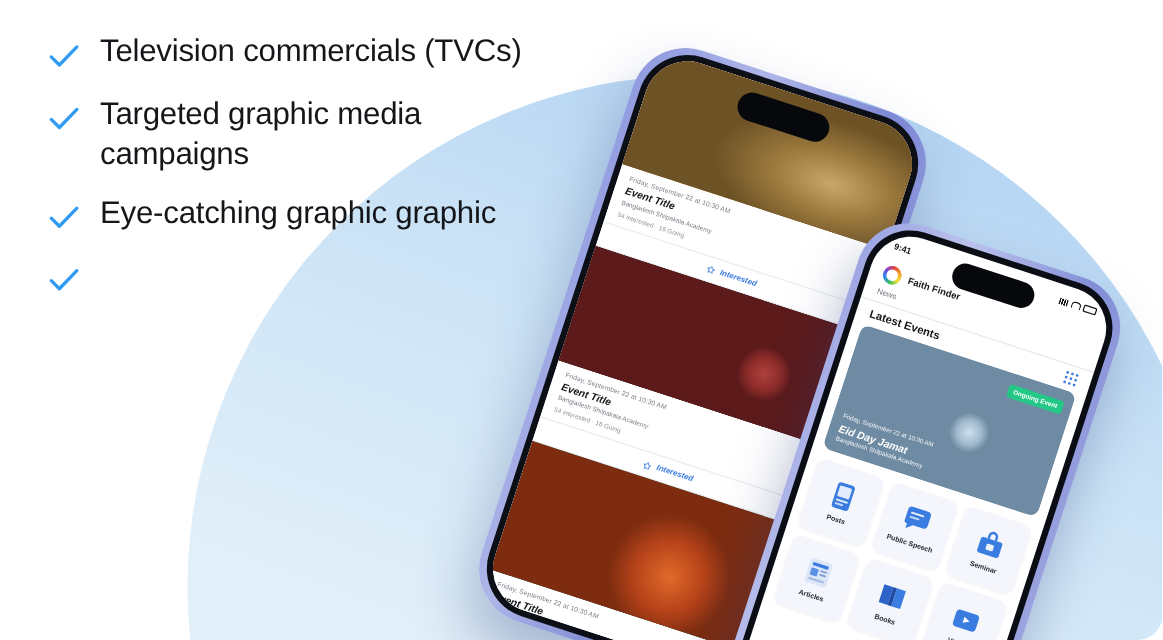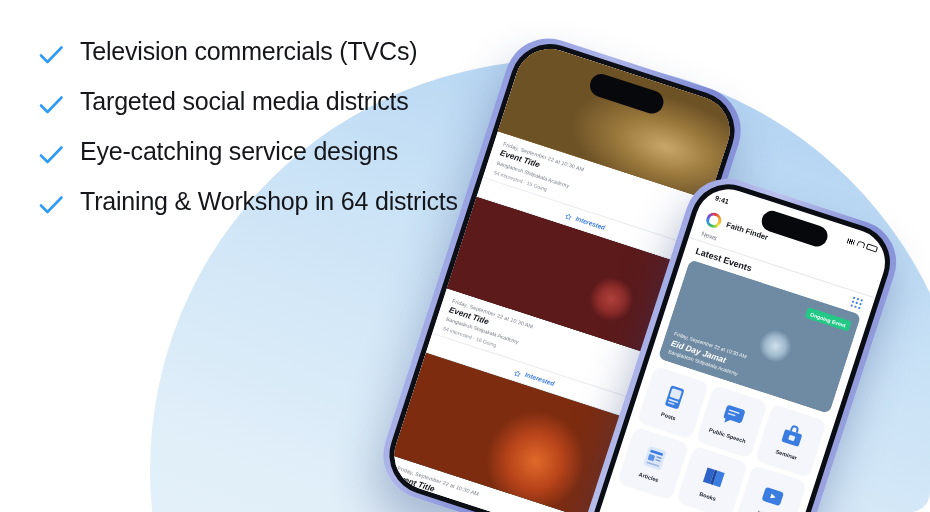--- a/index.html
+++ b/index.html
@@ -9,21 +9,21 @@
 
   
   .bg-circle{
     position:absolute; left:150px; top:60px; width:820px; height:820px;
     border-radius:50%;
     background:linear-gradient(200deg,#a9cdf1 0%,#cbe3f6 32%,#e1eff9 60%,#eaf4fb 100%);
     z-index:0;
   }
 
   
-  .checklist{position:absolute;left:36px;top:36px;width:430px;z-index:5;}
+  .checklist{position:absolute;left:36px;top:26px;width:430px;z-index:5;}
   .check-row{display:flex;align-items:flex-start;margin-bottom:16px;}
   .check-icon{flex:0 0 auto;width:30px;height:30px;margin-right:14px;margin-top:4px;}
   .check-icon svg{display:block;width:30px;height:30px;}
   .check-label{
     font-size:25px;line-height:1.26;color:#15161a;font-weight:400;
     letter-spacing:-0.2px;max-width:380px;
   }
 
   
   .phone{position:absolute;z-index:6;}
@@ -182,39 +182,38 @@
       </span>
       <span class="check-label">Television commercials (TVCs)</span>
     </div>
 
     <div class="check-row">
       <span class="check-icon">
         <svg viewBox="0 0 30 30">
             <path d="M5 15.5 L11.5 22 L25.5 7.5" fill="none" stroke="#2f9bf5" stroke-width="2.6" stroke-linecap="round" stroke-linejoin="round"></path>
           </svg>
       </span>
-      <span class="check-label">Targeted social media districts</span>
+      <span class="check-label">Targeted graphic media campaigns</span>
     </div>
 
     <div class="check-row">
       <span class="check-icon">
         <svg viewBox="0 0 30 30">
             <path d="M5 15.5 L11.5 22 L25.5 7.5" fill="none" stroke="#2f9bf5" stroke-width="2.6" stroke-linecap="round" stroke-linejoin="round"></path>
           </svg>
       </span>
-      <span class="check-label">Eye-catching service designs</span>
+      <span class="check-label">Eye-catching graphic graphic</span>
     </div>
 
     <div class="check-row">
       <span class="check-icon">
         <svg viewBox="0 0 30 30">
             <path d="M5 15.5 L11.5 22 L25.5 7.5" fill="none" stroke="#2f9bf5" stroke-width="2.6" stroke-linecap="round" stroke-linejoin="round"></path>
           </svg>
       </span>
-      <span class="check-label">Training &amp; Workshop in 64 districts</span>
     </div>
 
 
   </div>
 
   <div class="phone phone1">
     <div class="p1-rail"></div>
     <div class="p1-body">
       <div class="p1-screen">
         <div class="island p1-island"></div>

